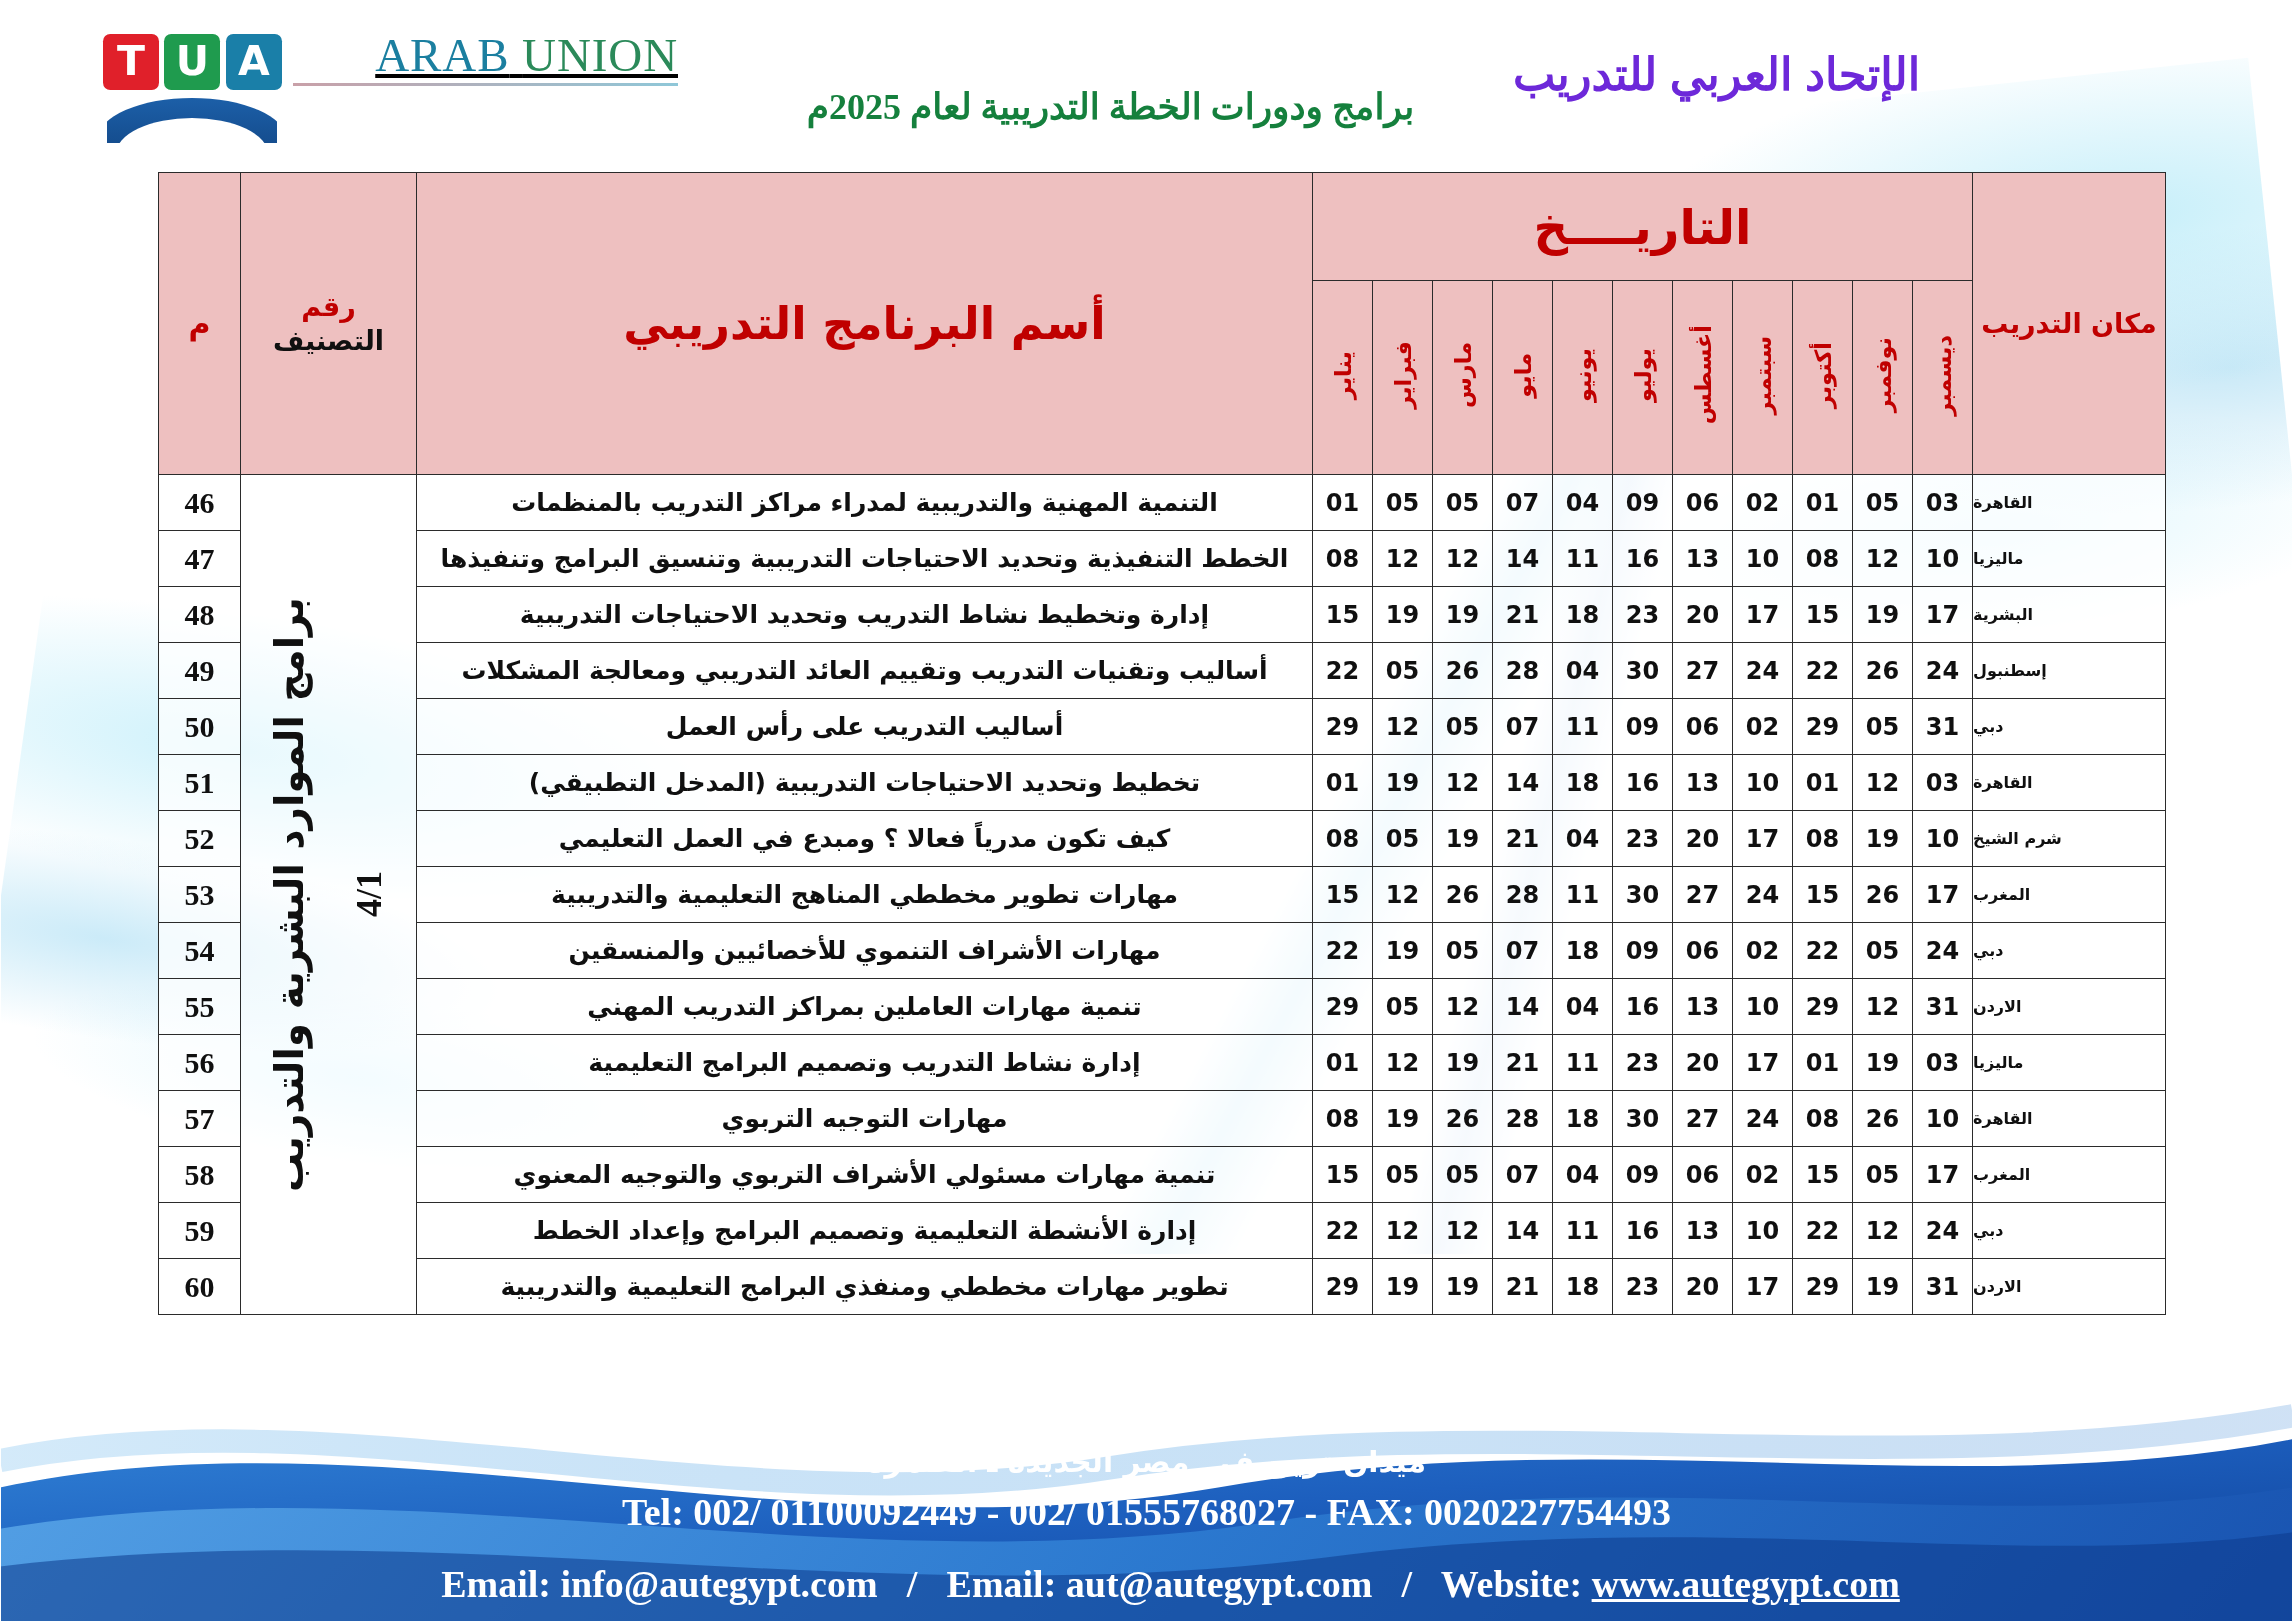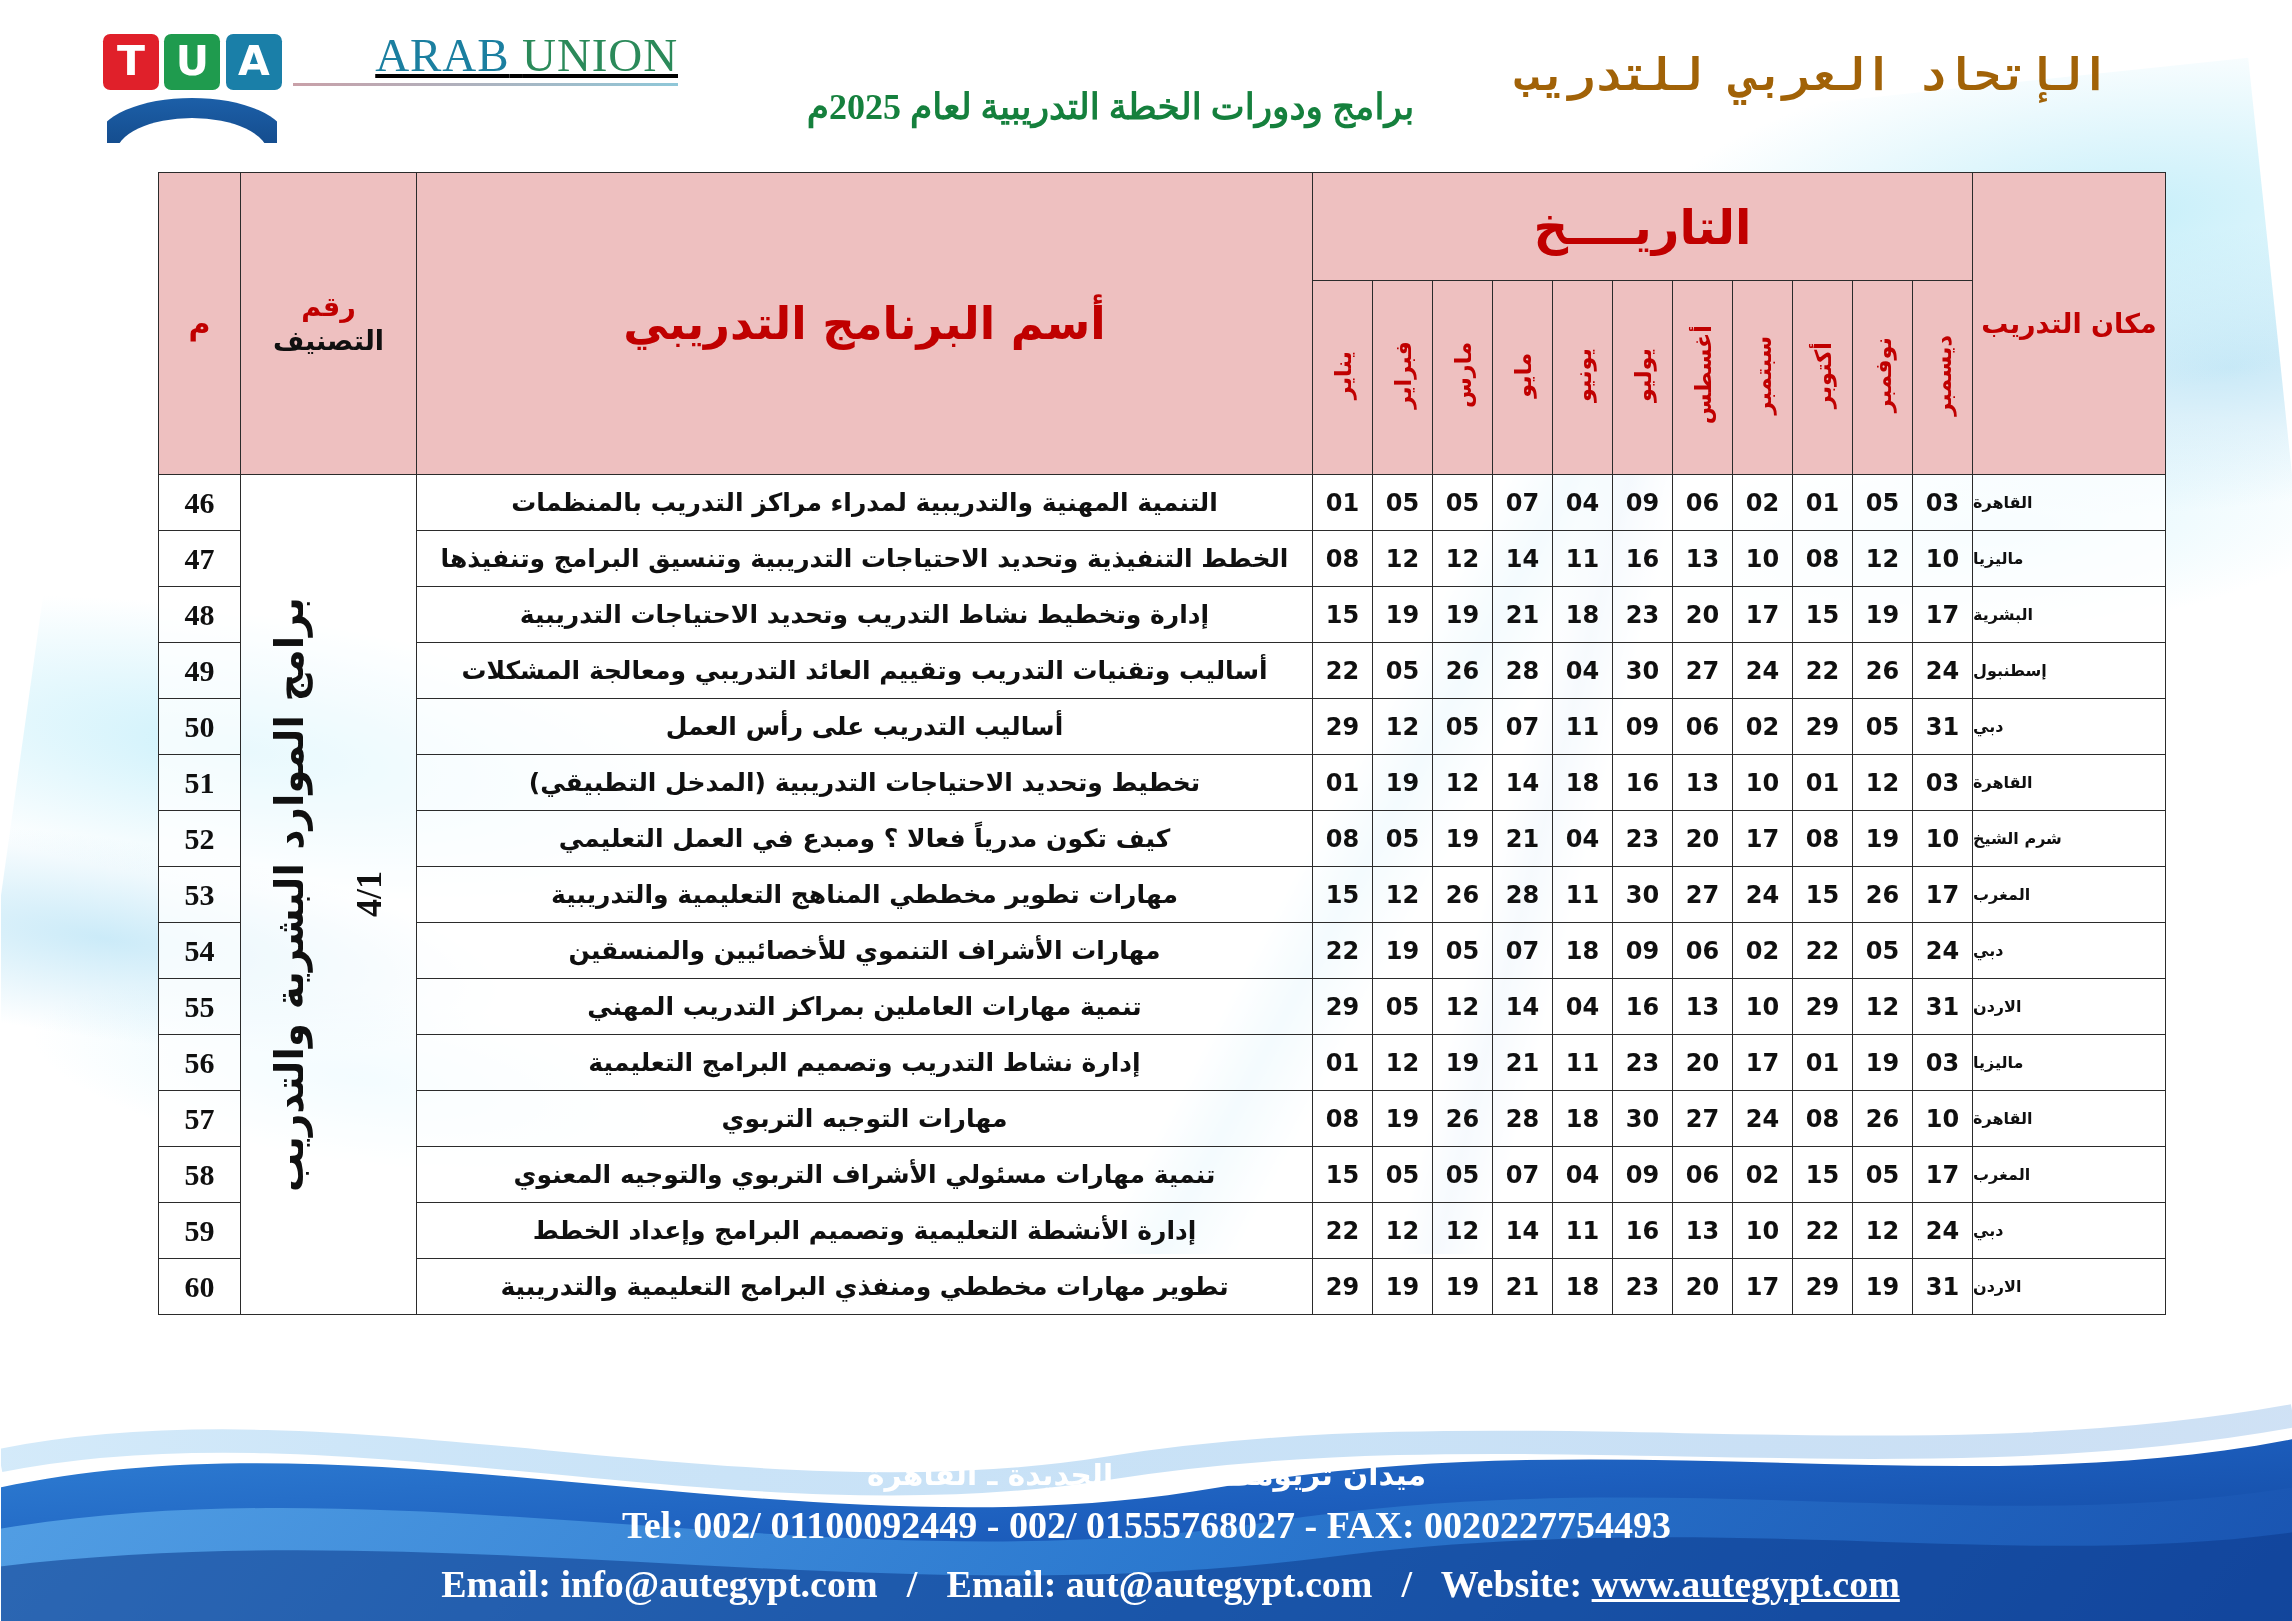--- a/index.html
+++ b/index.html
@@ -56,21 +56,21 @@
   .logo-text{position:absolute;left:199px;top:12.5px;text-decoration:underline;}
   .logo-line1{font-family:"Liberation Serif",serif;font-size:47px;letter-spacing:0.9px;line-height:1.0;}
   .logo-line1 .w1{color:#1b7fa0;}
   .logo-line1 .w2{color:#2b8a5a;}
   .logo-rule{height:3.6px;background:linear-gradient(90deg,#c9a0a8,#8fc7d8);margin:3.6px 0 1.8px 0;width:385px;}
   .logo-line2{font-family:"Liberation Serif",serif;font-size:47px;color:#d0202a;letter-spacing:2.7px;line-height:1.05;}
 
   .doc-title{position:absolute;left:770px;top:86px;width:681px;text-align:center;
       font-family:Liberation Serif, serif;font-weight:700;font-size:36px;color:#15803d;direction:rtl;}
   .org-ar{position:absolute;right:99px;top:48px;width:681px;text-align:left;
-      font-family:Liberation Mono, monospace;font-weight:700;font-size:45px;color:#a16207;
+      font-family:Liberation Sans, sans-serif;font-weight:700;font-size:45px;color:#6d28d9;
       direction:rtl;letter-spacing:1.8px;}
 
   
   .table-wrap{position:absolute;left:158px;top:172px;z-index:3;}
   table.plan{border-collapse:collapse;table-layout:fixed;background:transparent;}
   table.plan td, table.plan th{border:1.8px solid #2b2b2b;padding:0;}
   .hd{background:#eec0c0;color:#c00000;font-family:"DejaVu Sans",sans-serif;font-weight:700;text-align:center;}
   .hd-date{font-size:48px;letter-spacing:5.4px;}
   .hd-place{font-size:27px;}
   .hd-prog{font-size:45px;}
@@ -92,21 +92,21 @@
   .cat-cell{background:rgba(255,255,255,.55);vertical-align:middle;text-align:center;position:relative;}
   .cat-inner{display:flex;align-items:center;justify-content:center;gap:36px;height:100%;}
   .cat-vert{writing-mode:vertical-rl;transform:rotate(180deg);
      font-family:"DejaVu Sans",sans-serif;font-weight:700;font-size:39px;color:#101010;white-space:nowrap;}
   .cat-code{writing-mode:vertical-rl;transform:rotate(180deg);
      font-family:"Liberation Serif",serif;font-weight:700;font-size:36px;color:#101010;}
 
   
   .footer-text{position:absolute;left:0;bottom:16px;width:2293px;z-index:4;text-align:center;color:#ffffff;}
   .f-addr{font-family:"DejaVu Sans",sans-serif;font-weight:700;font-size:29.6px;direction:rtl;margin-bottom:10.7px;}
-  .f-tel{font-family:"Liberation Serif",serif;font-weight:700;font-size:38px;direction:ltr;margin-bottom:15px;}
+  .f-tel{font-family:"Liberation Serif",serif;font-weight:700;font-size:38px;direction:ltr;margin-bottom:28px;}
   .f-mail{font-family:"Liberation Serif",serif;font-weight:700;font-size:38px;direction:ltr;margin-left:48px;}
   .f-mail .u{text-decoration:underline;}
   .sep{padding:0 19.7px;}
 </style>
 </head>
 <body>
 
 <div class="bg-layer">
   <div class="swoosh-right"></div>
   <div class="swoosh-left"></div>

